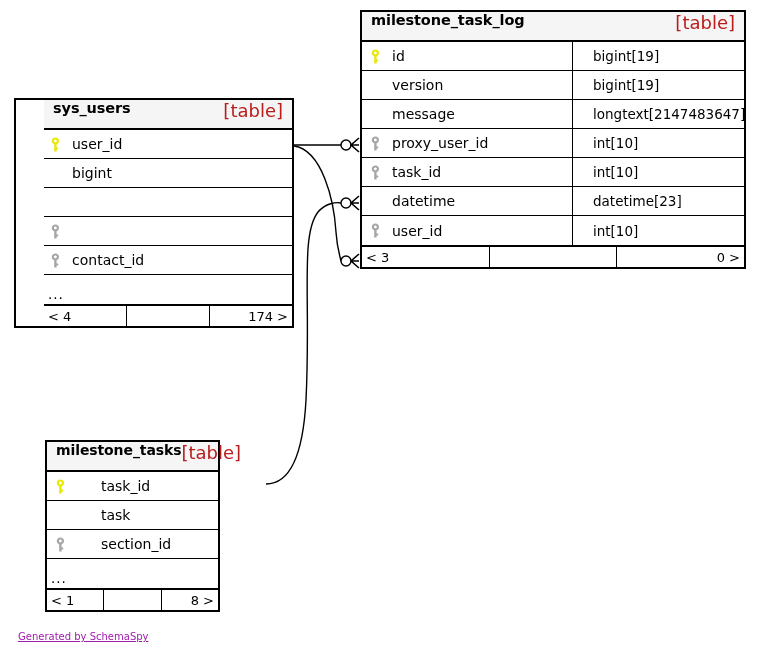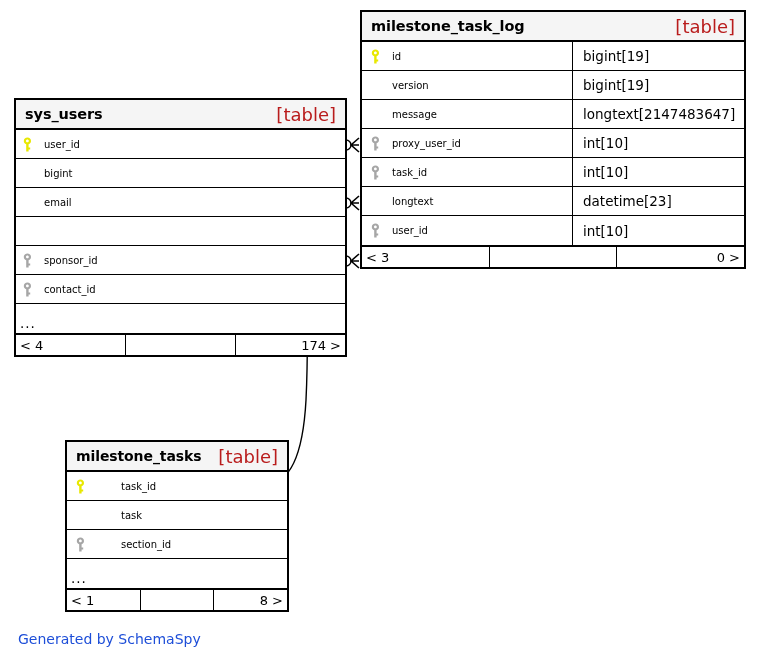--- a/index.html
+++ b/index.html
@@ -27,21 +27,20 @@
   
   .table-box {
     position: absolute;
     background: #ffffff;
     border: 2px solid #000000;
     box-sizing: border-box;
     z-index: 2;
   }
   .tbl-header {
     display: flex;
-    align-items: center;
     justify-content: space-between;
     background: #f5f5f5;
     border-bottom: 2px solid #000000;
     box-sizing: border-box;
     padding: 0 9px;
     height: 30px;
   }
   .tbl-name {
     font-size: 14.5px;
     font-weight: bold;
@@ -68,34 +67,34 @@
     flex: 0 0 auto;
     display: flex;
     align-items: center;
     justify-content: center;
     box-sizing: border-box;
   }
   .cell-name {
     flex: 1 1 auto;
     display: flex;
     align-items: center;
-    font-size: 10px;
+    font-size: 14px;
     color: #000000;
     box-sizing: border-box;
     overflow: hidden;
     white-space: nowrap;
   }
   .cell-type {
     flex: 0 0 auto;
     display: flex;
     align-items: center;
     font-size: 13.5px;
     color: #000000;
     box-sizing: border-box;
-    padding-left: 10px;
+    padding-left: 20px;
     border-left: 1px solid #000000;
     overflow: hidden;
     white-space: nowrap;
   }
 
   
   .row-more .cell-name {
     font-size: 13.5px;
     letter-spacing: 1px;
     align-items: flex-end;
@@ -130,40 +129,41 @@
   .key-slot { width: 12px; height: 15px; }
 
   
   
   #tbl-log { left: 360px; top: 10px; width: 386px; }
   #tbl-log .cell-key  { width: 28px; }
   #tbl-log .cell-name { padding-left: 2px; }
   #tbl-log .cell-type { width: 172px; }
 
   
-  #tbl-users { left: 14px; top: 98px; width: 333px; }
+  #tbl-users { left: 14px; top: 98px; width: 280px; padding-left: 28px; }
   #tbl-users .cell-key  { width: 24px; }
   #tbl-users .cell-name { padding-left: 4px; }
   #tbl-users .row-more .cell-name { padding-left: 4px; }
 
   
-  #tbl-tasks { left: 45px; top: 440px; width: 224px; margin-left: 20px; }
+  #tbl-tasks { left: 45px; top: 440px; width: 175px; }
   #tbl-tasks .cell-key  { width: 28px; }
   #tbl-tasks .cell-name { padding-left: 26px; }
   #tbl-tasks .row-more .cell-name { padding-left: 4px; }
   #tbl-tasks .tbl-name { font-size: 14px; }
 
   
   #caption {
     position: absolute;
     left: 18px;
     top: 631px;
-    font-size: 14px;
-    color: #1d4ed8;
+    font-size: 10px;
+    color: #a21caf;
     z-index: 2;
+    text-decoration: underline;
   }
 </style>
 </head>
 <body>
 
 <svg id="connectors" viewBox="0 0 765 661" width="765" height="661">
   <g fill="none" stroke="#000000" stroke-width="1.4">
 
     <path d="M 294,145 L 341,145"></path>
 
@@ -229,21 +229,21 @@
             <path d="M5.5 0.5 C3.3 0.5 1.8 2.0 1.8 4.0 C1.8 5.6 2.8 6.9 4.2 7.35 L4.2 14.4 L6.6 14.4 L6.6 12.4 L8.2 12.4 L8.2 10.6 L6.6 10.6 L6.6 7.35 C8.0 6.9 9.0 5.6 9.0 4.0 C9.0 2.0 7.5 0.5 5.5 0.5 Z M5.4 2.5 C6.2 2.5 6.8 3.1 6.8 3.9 C6.8 4.7 6.2 5.3 5.4 5.3 C4.6 5.3 4.0 4.7 4.0 3.9 C4.0 3.1 4.6 2.5 5.4 2.5 Z" fill="#a6a6a6" fill-rule="evenodd"></path>
           </svg>
         </span>
         <span class="cell-name">task_id</span>
         <span class="cell-type">int[10]</span>
       </div>
       <div class="row">
         <span class="cell-key">
           <span class="key-slot"></span>
         </span>
-        <span class="cell-name">longtext</span>
+        <span class="cell-name">datetime</span>
         <span class="cell-type">datetime[23]</span>
       </div>
       <div class="row">
         <span class="cell-key">
           <svg class="key-icon" width="12" height="15" viewBox="0 0 12 15">
             <path d="M5.5 0.5 C3.3 0.5 1.8 2.0 1.8 4.0 C1.8 5.6 2.8 6.9 4.2 7.35 L4.2 14.4 L6.6 14.4 L6.6 12.4 L8.2 12.4 L8.2 10.6 L6.6 10.6 L6.6 7.35 C8.0 6.9 9.0 5.6 9.0 4.0 C9.0 2.0 7.5 0.5 5.5 0.5 Z M5.4 2.5 C6.2 2.5 6.8 3.1 6.8 3.9 C6.8 4.7 6.2 5.3 5.4 5.3 C4.6 5.3 4.0 4.7 4.0 3.9 C4.0 3.1 4.6 2.5 5.4 2.5 Z" fill="#a6a6a6" fill-rule="evenodd"></path>
           </svg>
         </span>
         <span class="cell-name">user_id</span>
         <span class="cell-type">int[10]</span>
@@ -273,34 +273,27 @@
       <div class="row">
         <span class="cell-key">
           <span class="key-slot"></span>
         </span>
         <span class="cell-name">bigint</span>
       </div>
       <div class="row">
         <span class="cell-key">
           <span class="key-slot"></span>
         </span>
-        <span class="cell-name">email</span>
-      </div>
-      <div class="row">
-        <span class="cell-key">
-          <span class="key-slot"></span>
-        </span>
-      </div>
-      <div class="row">
-        <span class="cell-key">
-          <svg class="key-icon" width="12" height="15" viewBox="0 0 12 15">
-            <path d="M5.5 0.5 C3.3 0.5 1.8 2.0 1.8 4.0 C1.8 5.6 2.8 6.9 4.2 7.35 L4.2 14.4 L6.6 14.4 L6.6 12.4 L8.2 12.4 L8.2 10.6 L6.6 10.6 L6.6 7.35 C8.0 6.9 9.0 5.6 9.0 4.0 C9.0 2.0 7.5 0.5 5.5 0.5 Z M5.4 2.5 C6.2 2.5 6.8 3.1 6.8 3.9 C6.8 4.7 6.2 5.3 5.4 5.3 C4.6 5.3 4.0 4.7 4.0 3.9 C4.0 3.1 4.6 2.5 5.4 2.5 Z" fill="#a6a6a6" fill-rule="evenodd"></path>
-          </svg>
-        </span>
-        <span class="cell-name">sponsor_id</span>
+      </div>
+      <div class="row">
+        <span class="cell-key">
+          <svg class="key-icon" width="12" height="15" viewBox="0 0 12 15">
+            <path d="M5.5 0.5 C3.3 0.5 1.8 2.0 1.8 4.0 C1.8 5.6 2.8 6.9 4.2 7.35 L4.2 14.4 L6.6 14.4 L6.6 12.4 L8.2 12.4 L8.2 10.6 L6.6 10.6 L6.6 7.35 C8.0 6.9 9.0 5.6 9.0 4.0 C9.0 2.0 7.5 0.5 5.5 0.5 Z M5.4 2.5 C6.2 2.5 6.8 3.1 6.8 3.9 C6.8 4.7 6.2 5.3 5.4 5.3 C4.6 5.3 4.0 4.7 4.0 3.9 C4.0 3.1 4.6 2.5 5.4 2.5 Z" fill="#a6a6a6" fill-rule="evenodd"></path>
+          </svg>
+        </span>
       </div>
       <div class="row">
         <span class="cell-key">
           <svg class="key-icon" width="12" height="15" viewBox="0 0 12 15">
             <path d="M5.5 0.5 C3.3 0.5 1.8 2.0 1.8 4.0 C1.8 5.6 2.8 6.9 4.2 7.35 L4.2 14.4 L6.6 14.4 L6.6 12.4 L8.2 12.4 L8.2 10.6 L6.6 10.6 L6.6 7.35 C8.0 6.9 9.0 5.6 9.0 4.0 C9.0 2.0 7.5 0.5 5.5 0.5 Z M5.4 2.5 C6.2 2.5 6.8 3.1 6.8 3.9 C6.8 4.7 6.2 5.3 5.4 5.3 C4.6 5.3 4.0 4.7 4.0 3.9 C4.0 3.1 4.6 2.5 5.4 2.5 Z" fill="#a6a6a6" fill-rule="evenodd"></path>
           </svg>
         </span>
         <span class="cell-name">contact_id</span>
       </div>
       <div class="row row-more">

